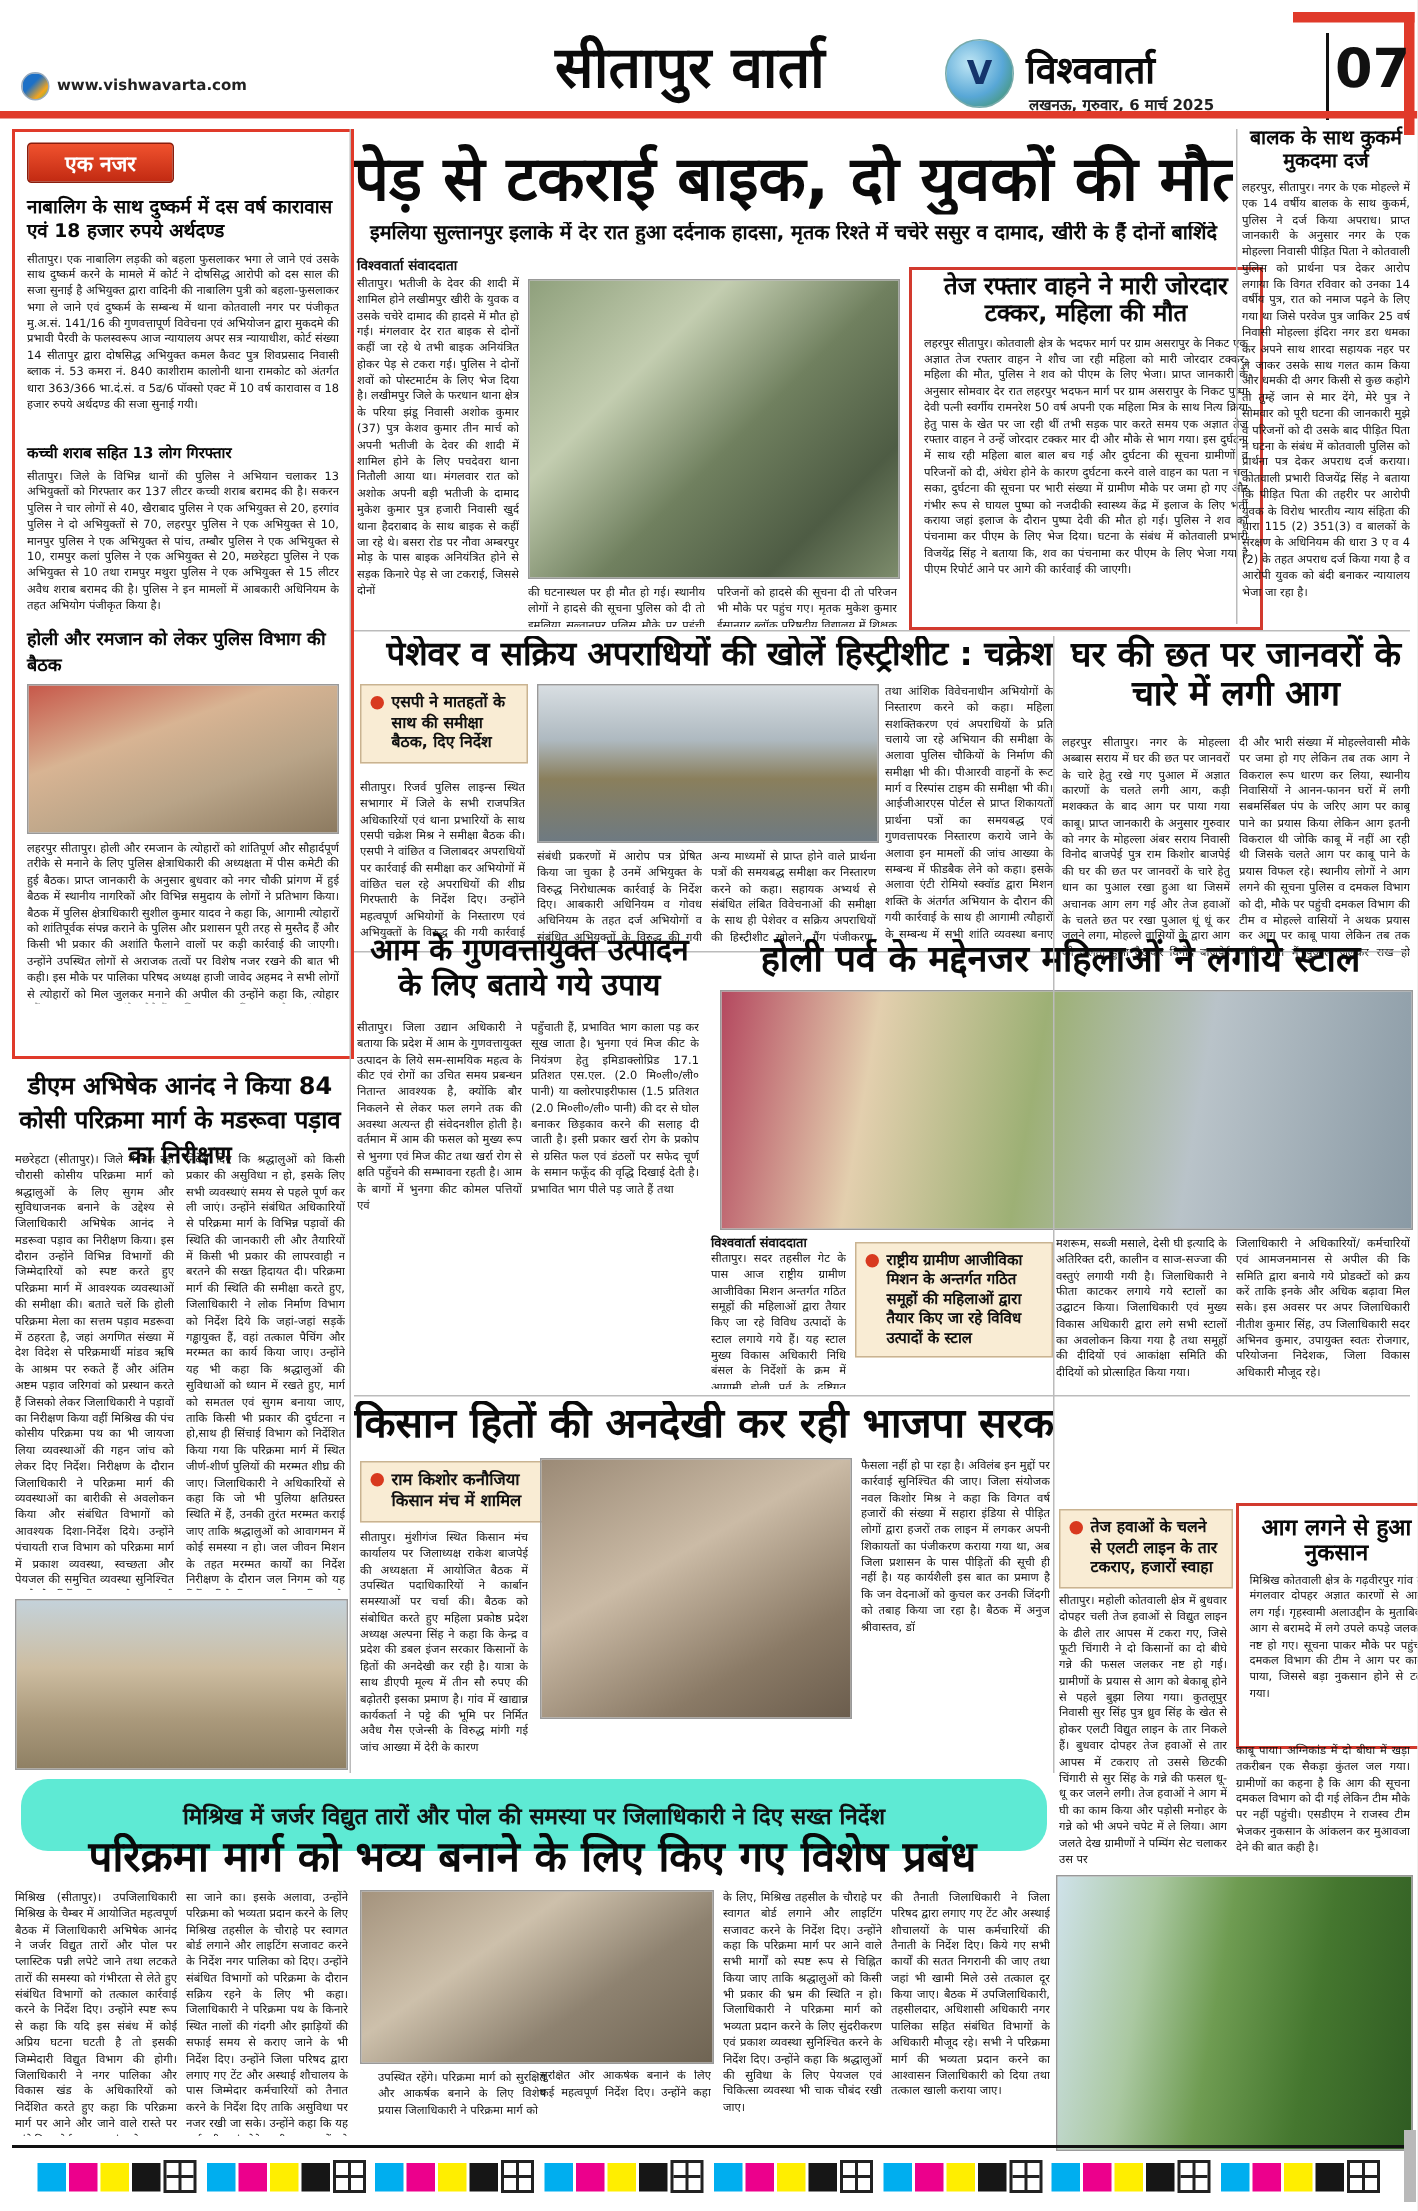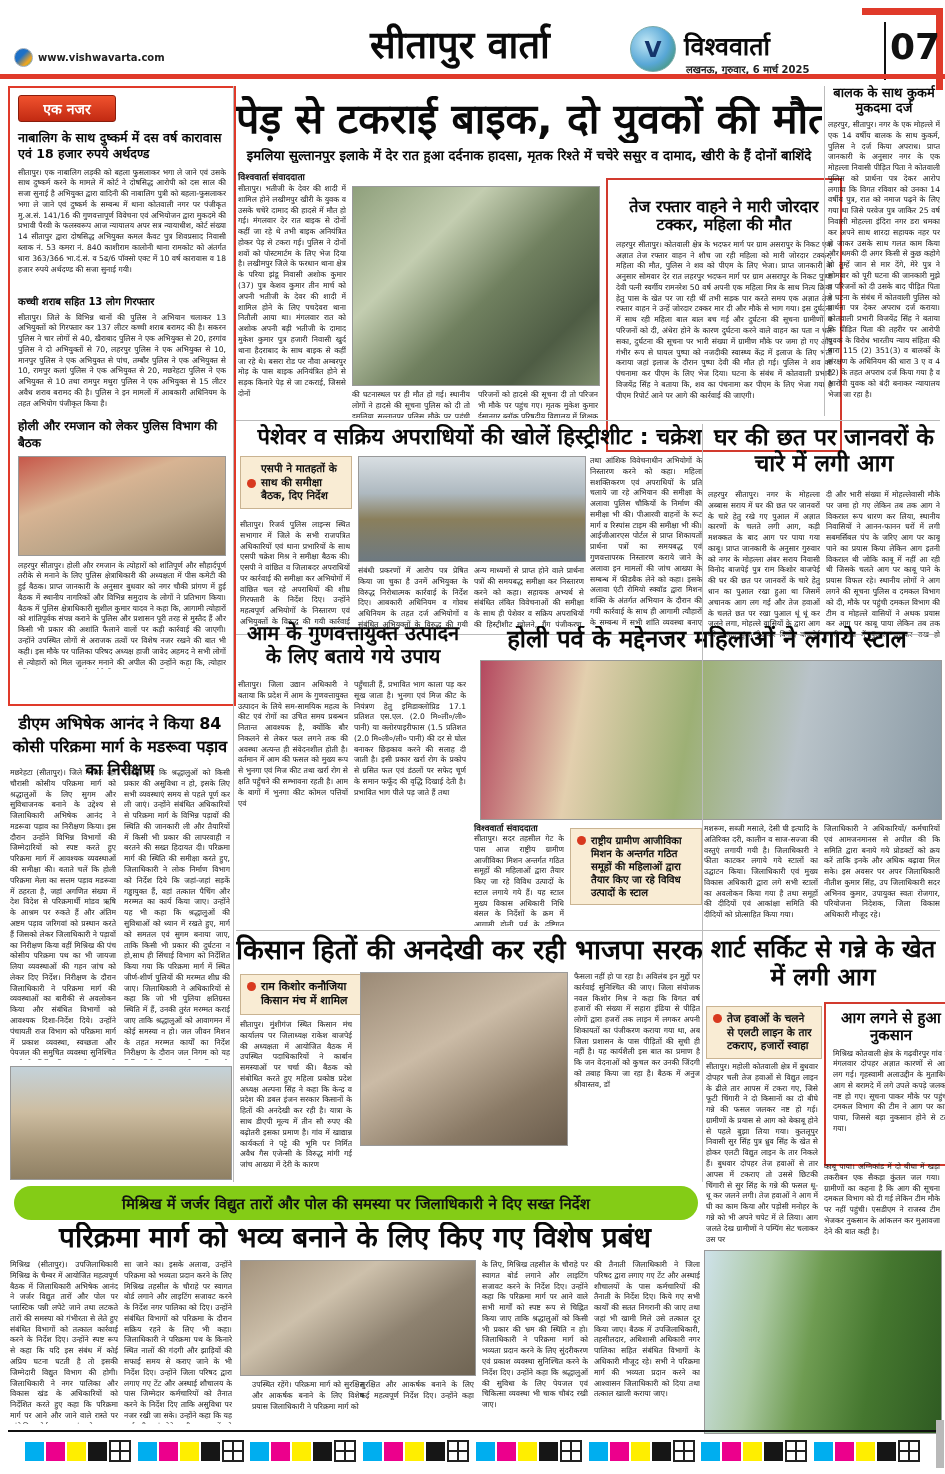--- a/index.html
+++ b/index.html
@@ -74,32 +74,32 @@
 
   <div class="abs headline" style="left:236px;top:96px;width:586px;font-size:41px;white-space:nowrap;overflow:hidden;">पेड़ से टकराई बाइक, दो युवकों की मौत</div>
   <div class="abs headline" style="left:236px;top:148px;width:586px;font-size:13.2px;white-space:nowrap;overflow:hidden;">इमलिया सुल्तानपुर इलाके में देर रात हुआ दर्दनाक हादसा, मृतक रिश्ते में चचेरे ससुर व दामाद, खीरी के हैं दोनों बाशिंदे</div>
   <div class="abs" style="left:238px;top:170px;font-size:9px;font-weight:bold;color:#111;">विश्ववार्ता संवाददाता</div>
 
   <div class="abs body-txt" style="left:238px;top:184px;width:108px;height:232px;">सीतापुर। भतीजी के देवर की शादी में शामिल होने लखीमपुर खीरी के युवक व उसके चचेरे दामाद की हादसे में मौत हो गई। मंगलवार देर रात बाइक से दोनों कहीं जा रहे थे तभी बाइक अनियंत्रित होकर पेड़ से टकरा गई। पुलिस ने दोनों शवों को पोस्टमार्टम के लिए भेज दिया है। लखीमपुर जिले के फरधान थाना क्षेत्र के परिया झंडू निवासी अशोक कुमार (37) पुत्र केशव कुमार तीन मार्च को अपनी भतीजी के देवर की शादी में शामिल होने के लिए पचदेवरा थाना नितौली आया था। मंगलवार रात को अशोक अपनी बड़ी भतीजी के दामाद मुकेश कुमार पुत्र हजारी निवासी खुर्द थाना हैदराबाद के साथ बाइक से कहीं जा रहे थे। बसरा रोड पर नौवा अम्बरपुर मोड़ के पास बाइक अनियंत्रित होने से सड़क किनारे पेड़ से जा टकराई, जिससे दोनों</div>
   <div class="abs photo ph-crowd" style="left:352px;top:186px;width:246px;height:198px;"></div>
   <div class="abs body-txt" style="left:352px;top:390px;width:118px;height:28px;">की घटनास्थल पर ही मौत हो गई। स्थानीय लोगों ने हादसे की सूचना पुलिस को दी तो इमलिया सुल्तानपुर पुलिस मौके पर पहुंची और दोनों शवों को कब्जे में लेकर उन्हें पोस्टमार्टम के लिए भेजा है। पुलिस ने मृतक के</div>
   <div class="abs body-txt" style="left:478px;top:390px;width:120px;height:28px;">परिजनों को हादसे की सूचना दी तो परिजन भी मौके पर पहुंच गए। मृतक मुकेश कुमार ईसानगर ब्लॉक परिषदीय विद्यालय में शिक्षक थे। हादसे के बाद शादी वाले घर में खुशियां मातम में तब्दील हो गई।</div>
 
-  <div class="abs redbox" style="left:606px;top:178px;width:216px;height:238px;padding:16px 8px;">
+  <div class="abs redbox" style="left:606px;top:178px;width:216px;height:238px;padding:0 8px;">
     <div class="headline" style="font-size:16px;margin:2px 0 5px;">तेज रफ्तार वाहने ने मारी जोरदार टक्कर, महिला की मौत</div>
     <div class="body-txt" style="height:182px;">लहरपुर सीतापुर। कोतवाली क्षेत्र के भदफर मार्ग पर ग्राम असरापुर के निकट एक अज्ञात तेज रफ्तार वाहन ने शौच जा रही महिला को मारी जोरदार टक्कर, महिला की मौत, पुलिस ने शव को पीएम के लिए भेजा। प्राप्त जानकारी के अनुसार सोमवार देर रात लहरपुर भदफन मार्ग पर ग्राम असरापुर के निकट पुष्पा देवी पत्नी स्वर्गीय रामनरेश 50 वर्ष अपनी एक महिला मित्र के साथ नित्य क्रिया हेतु पास के खेत पर जा रही थीं तभी सड़क पार करते समय एक अज्ञात तेज रफ्तार वाहन ने उन्हें जोरदार टक्कर मार दी और मौके से भाग गया। इस दुर्घटना में साथ रही महिला बाल बाल बच गई और दुर्घटना की सूचना ग्रामीणों व परिजनों को दी, अंधेरा होने के कारण दुर्घटना करने वाले वाहन का पता न चल सका, दुर्घटना की सूचना पर भारी संख्या में ग्रामीण मौके पर जमा हो गए और गंभीर रूप से घायल पुष्पा को नजदीकी स्वास्थ्य केंद्र में इलाज के लिए भर्ती कराया जहां इलाज के दौरान पुष्पा देवी की मौत हो गई। पुलिस ने शव का पंचनामा कर पीएम के लिए भेज दिया। घटना के संबंध में कोतवाली प्रभारी विजयेंद्र सिंह ने बताया कि, शव का पंचनामा कर पीएम के लिए भेजा गया है पीएम रिपोर्ट आने पर आगे की कार्रवाई की जाएगी।</div>
   </div>
 
   <div class="abs headline" style="left:828px;top:86px;width:112px;font-size:13px;">बालक के साथ कुकर्म मुकदमा दर्ज</div>
   <div class="abs body-txt" style="left:828px;top:120px;width:112px;height:296px;">लहरपुर, सीतापुर। नगर के एक मोहल्ले में एक 14 वर्षीय बालक के साथ कुकर्म, पुलिस ने दर्ज किया अपराध। प्राप्त जानकारी के अनुसार नगर के एक मोहल्ला निवासी पीड़ित पिता ने कोतवाली पुलिस को प्रार्थना पत्र देकर आरोप लगाया कि विगत रविवार को उनका 14 वर्षीय पुत्र, रात को नमाज पढ़ने के लिए गया था जिसे परवेज पुत्र जाकिर 25 वर्ष निवासी मोहल्ला इंदिरा नगर डरा धमका कर अपने साथ शारदा सहायक नहर पर ले जाकर उसके साथ गलत काम किया और धमकी दी अगर किसी से कुछ कहोगे तो तुम्हें जान से मार देंगे, मेरे पुत्र ने सोमवार को पूरी घटना की जानकारी मुझे व परिजनों को दी उसके बाद पीड़ित पिता ने घटना के संबंध में कोतवाली पुलिस को प्रार्थना पत्र देकर अपराध दर्ज कराया। कोतवाली प्रभारी विजयेंद्र सिंह ने बताया कि पीड़ित पिता की तहरीर पर आरोपी युवक के विरोध भारतीय न्याय संहिता की धारा 115 (2) 351(3) व बालकों के संरक्षण के अधिनियम की धारा 3 ए व 4 (2) के तहत अपराध दर्ज किया गया है व आरोपी युवक को बंदी बनाकर न्यायालय भेजा जा रहा है।</div>
 
   <div class="abs hrule" style="left:236px;top:420px;width:704px;"></div>
 
   <div class="abs headline" style="left:236px;top:424px;width:466px;font-size:22px;white-space:nowrap;overflow:hidden;text-align:right;">पेशेवर व सक्रिय अपराधियों की खोलें हिस्ट्रीशीट : चक्रेश</div>
-  <div class="abs bulletbox" style="left:240px;top:456px;width:98px;font-size:10.5px;line-height:1.3;align-items:center;">
+  <div class="abs bulletbox" style="left:240px;top:456px;width:98px;font-size:10.5px;line-height:1.3;">
     <span class="reddot"></span>
     <span>एसपी ने मातहतों के साथ की समीक्षा बैठक, दिए निर्देश</span>
   </div>
   <div class="abs body-txt" style="left:240px;top:520px;width:110px;height:108px;">सीतापुर। रिजर्व पुलिस लाइन्स स्थित सभागार में जिले के सभी राजपत्रित अधिकारियों एवं थाना प्रभारियों के साथ एसपी चक्रेश मिश्र ने समीक्षा बैठक की। एसपी ने वांछित व जिलाबदर अपराधियों पर कार्रवाई की समीक्षा कर अभियोगों में वांछित चल रहे अपराधियों की शीघ्र गिरफ्तारी के निर्देश दिए। उन्होंने महत्वपूर्ण अभियोगों के निस्तारण एवं अभियुक्तों के विरुद्ध की गयी कार्रवाई तथा गुमशुदा की बरामदगी की समीक्षा करते हुए महिला</div>
   <div class="abs photo ph-police" style="left:358px;top:456px;width:226px;height:104px;"></div>
   <div class="abs body-txt" style="left:358px;top:566px;width:110px;height:62px;">संबंधी प्रकरणों में आरोप पत्र प्रेषित किया जा चुका है उनमें अभियुक्त के विरुद्ध निरोधात्मक कार्रवाई के निर्देश दिए। आबकारी अधिनियम व गोवध अधिनियम के तहत दर्ज अभियोगों व संबंधित अभियुक्तों के विरुद्ध की गयी कार्रवाई की समीक्षा की। एसपी ने थानों पर लंबित विवेचना, जांच व</div>
   <div class="abs body-txt" style="left:474px;top:566px;width:110px;height:62px;">अन्य माध्यमों से प्राप्त होने वाले प्रार्थना पत्रों की समयबद्ध समीक्षा कर निस्तारण करने को कहा। सहायक अभ्यर्थ से संबंधित लंबित विवेचनाओं की समीक्षा के साथ ही पेशेवर व सक्रिय अपराधियों की हिस्ट्रीशीट खोलने, गैंग पंजीकरण, गैंगस्टर एक्ट के वांछित एवं पुरस्कार घोषित अपराधियों की गिरफ्तारी</div>
   <div class="abs body-txt" style="left:590px;top:456px;width:112px;height:172px;">तथा आंशिक विवेचनाधीन अभियोगों के निस्तारण करने को कहा। महिला सशक्तिकरण एवं अपराधियों के प्रति चलाये जा रहे अभियान की समीक्षा के अलावा पुलिस चौकियों के निर्माण की समीक्षा भी की। पीआरवी वाहनों के रूट मार्ग व रिस्पांस टाइम की समीक्षा भी की। आईजीआरएस पोर्टल से प्राप्त शिकायतों प्रार्थना पत्रों का समयबद्ध एवं गुणवत्तापरक निस्तारण कराये जाने के अलावा इन मामलों की जांच आख्या के सम्बन्ध में फीडबैक लेने को कहा। इसके अलावा एंटी रोमियो स्क्वॉड द्वारा मिशन शक्ति के अंतर्गत अभियान के दौरान की गयी कार्रवाई के साथ ही आगामी त्यौहारों के सम्बन्ध में सभी शांति व्यवस्था बनाए रखने के निर्देश दिए।</div>
 
   <div class="abs headline" style="left:708px;top:424px;width:232px;font-size:23px;">घर की छत पर जानवरों के चारे में लगी आग</div>
@@ -127,34 +127,33 @@
 
   <div class="abs headline" style="left:236px;top:934px;width:466px;font-size:27px;white-space:nowrap;overflow:hidden;">किसान हितों की अनदेखी कर रही भाजपा सरकार</div>
   <div class="abs bulletbox" style="left:240px;top:974px;width:112px;font-size:11px;line-height:1.3;">
     <span class="reddot"></span>
     <span>राम किशोर कनौजिया किसान मंच में शामिल</span>
   </div>
   <div class="abs body-txt" style="left:240px;top:1020px;width:112px;height:162px;">सीतापुर। मुंशीगंज स्थित किसान मंच कार्यालय पर जिलाध्यक्ष राकेश बाजपेई की अध्यक्षता में आयोजित बैठक में उपस्थित पदाधिकारियों ने कार्बान समस्याओं पर चर्चा की। बैठक को संबोधित करते हुए महिला प्रकोष्ठ प्रदेश अध्यक्ष अल्पना सिंह ने कहा कि केन्द्र व प्रदेश की डबल इंजन सरकार किसानों के हितों की अनदेखी कर रही है। यात्रा के साथ डीएपी मूल्य में तीन सौ रुपए की बढ़ोतरी इसका प्रमाण है। गांव में खाद्यान्न कार्यकर्ता ने पट्टे की भूमि पर निर्मित अवैध गैस एजेन्सी के विरुद्ध मांगी गई जांच आख्या में देरी के कारण</div>
   <div class="abs photo ph-kisan" style="left:360px;top:972px;width:206px;height:172px;"></div>
   <div class="abs body-txt" style="left:574px;top:972px;width:126px;height:210px;">फैसला नहीं हो पा रहा है। अविलंब इन मुद्दों पर कार्रवाई सुनिश्चित की जाए। जिला संयोजक नवल किशोर मिश्र ने कहा कि विगत वर्ष हजारों की संख्या में सहारा इंडिया से पीड़ित लोगों द्वारा हजरों तक लाइन में लगकर अपनी शिकायतों का पंजीकरण कराया गया था, अब जिला प्रशासन के पास पीड़ितों की सूची ही नहीं है। यह कार्यशैली इस बात का प्रमाण है कि जन वेदनाओं को कुचल कर उनकी जिंदगी को तबाह किया जा रहा है। बैठक में अनुज श्रीवास्तव, डॉ</div>
 
-  <div class="abs headline" style="left:704px;top:936px;width:238px;font-size:24px;">शार्ट सर्किट से गन्ने के खेत में लगी आग</div>
   <div class="abs bulletbox" style="left:706px;top:1006px;width:102px;font-size:10.5px;line-height:1.3;">
     <span class="reddot"></span>
     <span>तेज हवाओं के चलने से एलटी लाइन के तार टकराए, हजारों स्वाहा</span>
   </div>
   <div class="abs redbox" style="left:824px;top:1002px;width:116px;height:152px;padding:4px 7px;">
     <div class="headline" style="font-size:15px;margin:2px 0 4px;">आग लगने से हुआ नुकसान</div>
     <div class="body-txt" style="height:108px;">मिश्रिख कोतवाली क्षेत्र के गढ़वीरपुर गांव में मंगलवार दोपहर अज्ञात कारणों से आग लग गई। गृहस्वामी अलाउद्दीन के मुताबिक आग से बरामदे में लगे उपले कपड़े जलकर नष्ट हो गए। सूचना पाकर मौके पर पहुंची दमकल विभाग की टीम ने आग पर काबू पाया, जिससे बड़ा नुकसान होने से टल गया।</div>
   </div>
   <div class="abs body-txt" style="left:706px;top:1062px;width:112px;height:182px;">सीतापुर। महोली कोतवाली क्षेत्र में बुधवार दोपहर चली तेज हवाओं से विद्युत लाइन के ढीले तार आपस में टकरा गए, जिसे फूटी चिंगारी ने दो किसानों का दो बीघे गन्ने की फसल जलकर नष्ट हो गई। ग्रामीणों के प्रयास से आग को बेकाबू होने से पहले बुझा लिया गया। कुतलूपुर निवासी सुर सिंह पुत्र ध्रुव सिंह के खेत से होकर एलटी विद्युत लाइन के तार निकले हैं। बुधवार दोपहर तेज हवाओं से तार आपस में टकराए तो उससे छिटकी चिंगारी से सुर सिंह के गन्ने की फसल धू-धू कर जलने लगी। तेज हवाओं ने आग में घी का काम किया और पड़ोसी मनोहर के गन्ने को भी अपने चपेट में ले लिया। आग जलते देख ग्रामीणों ने पम्पिंग सेट चलाकर उस पर</div>
   <div class="abs body-txt" style="left:824px;top:1162px;width:116px;height:82px;">काबू पाया। अग्निकांड में दो बीघा में खड़ा तकरीबन एक सैकड़ा कुंतल जल गया। ग्रामीणों का कहना है कि आग की सूचना दमकल विभाग को दी गई लेकिन टीम मौके पर नहीं पहुंची। एसडीएम ने राजस्व टीम भेजकर नुकसान के आंकलन कर मुआवजा देने की बात कही है।</div>
   <div class="abs photo ph-cane" style="left:704px;top:1250px;width:236px;height:182px;"></div>
 
-  <div class="abs" style="left:14px;top:1186px;width:684px;height:34px;background:#84cc16;border-radius:18px;display:flex;align-items:center;justify-content:center;font-size:15px;font-weight:bold;color:#111;">मिश्रिख में जर्जर विद्युत तारों और पोल की समस्या पर जिलाधिकारी ने दिए सख्त निर्देश</div>
+  <div class="abs" style="left:14px;top:1186px;width:684px;height:48px;background:#5eead4;border-radius:18px;display:flex;align-items:center;justify-content:center;font-size:15px;font-weight:bold;color:#111;">मिश्रिख में जर्जर विद्युत तारों और पोल की समस्या पर जिलाधिकारी ने दिए सख्त निर्देश</div>
   <div class="abs headline" style="left:40px;top:1222px;width:630px;font-size:28px;white-space:nowrap;overflow:hidden;">परिक्रमा मार्ग को भव्य बनाने के लिए किए गए विशेष प्रबंध</div>
 
   <div class="abs body-txt" style="left:10px;top:1260px;width:108px;height:164px;">मिश्रिख (सीतापुर)। उपजिलाधिकारी मिश्रिख के चैम्बर में आयोजित महत्वपूर्ण बैठक में जिलाधिकारी अभिषेक आनंद ने जर्जर विद्युत तारों और पोल पर प्लास्टिक पन्नी लपेटे जाने तथा लटकते तारों की समस्या को गंभीरता से लेते हुए संबंधित विभागों को तत्काल कार्रवाई करने के निर्देश दिए। उन्होंने स्पष्ट रूप से कहा कि यदि इस संबंध में कोई अप्रिय घटना घटती है तो इसकी जिम्मेदारी विद्युत विभाग की होगी। जिलाधिकारी ने नगर पालिका और विकास खंड के अधिकारियों को निर्देशित करते हुए कहा कि परिक्रमा मार्ग पर आने और जाने वाले रास्ते पर सांकेतिक बोर्ड लगाए जाएं, जो यह स्पष्ट करें कि कौन सा मार्ग परिक्रमा के लिए आने का है और कौन</div>
   <div class="abs body-txt" style="left:124px;top:1260px;width:108px;height:164px;">सा जाने का। इसके अलावा, उन्होंने परिक्रमा को भव्यता प्रदान करने के लिए मिश्रिख तहसील के चौराहे पर स्वागत बोर्ड लगाने और लाइटिंग सजावट करने के निर्देश नगर पालिका को दिए। उन्होंने संबंधित विभागों को परिक्रमा के दौरान सक्रिय रहने के लिए भी कहा। जिलाधिकारी ने परिक्रमा पथ के किनारे स्थित नालों की गंदगी और झाड़ियों की सफाई समय से कराए जाने के भी निर्देश दिए। उन्होंने जिला परिषद द्वारा लगाए गए टेंट और अस्थाई शौचालय के पास जिम्मेदार कर्मचारियों को तैनात करने के निर्देश दिए ताकि असुविधा पर नजर रखी जा सके। उन्होंने कहा कि यह कर्मचारी वहां होने वाली समस्याओं को तुरंत दूर करने के लिए</div>
   <div class="abs photo ph-office" style="left:240px;top:1260px;width:234px;height:114px;"></div>
   <div class="abs body-txt" style="left:252px;top:1380px;width:112px;height:44px;">उपस्थित रहेंगे। परिक्रमा मार्ग को सुरक्षित और आकर्षक बनाने के लिए विशेष प्रयास जिलाधिकारी ने परिक्रमा मार्ग को</div>
   <div class="abs body-txt" style="left:360px;top:1380px;width:114px;height:44px;font-family:Liberation Mono, monospace;">सुरक्षित और आकर्षक बनाने के लिए कई महत्वपूर्ण निर्देश दिए। उन्होंने कहा</div>
   <div class="abs body-txt" style="left:482px;top:1260px;width:106px;height:164px;">के लिए, मिश्रिख तहसील के चौराहे पर स्वागत बोर्ड लगाने और लाइटिंग सजावट करने के निर्देश दिए। उन्होंने कहा कि परिक्रमा मार्ग पर आने वाले सभी मार्गों को स्पष्ट रूप से चिह्नित किया जाए ताकि श्रद्धालुओं को किसी भी प्रकार की भ्रम की स्थिति न हो। जिलाधिकारी ने परिक्रमा मार्ग को भव्यता प्रदान करने के लिए सुंदरीकरण एवं प्रकाश व्यवस्था सुनिश्चित करने के निर्देश दिए। उन्होंने कहा कि श्रद्धालुओं की सुविधा के लिए पेयजल एवं चिकित्सा व्यवस्था भी चाक चौबंद रखी जाए।</div>
   <div class="abs body-txt" style="left:594px;top:1260px;width:106px;height:164px;">की तैनाती जिलाधिकारी ने जिला परिषद द्वारा लगाए गए टेंट और अस्थाई शौचालयों के पास कर्मचारियों की तैनाती के निर्देश दिए। किये गए सभी कार्यों की सतत निगरानी की जाए तथा जहां भी खामी मिले उसे तत्काल दूर किया जाए। बैठक में उपजिलाधिकारी, तहसीलदार, अधिशासी अधिकारी नगर पालिका सहित संबंधित विभागों के अधिकारी मौजूद रहे। सभी ने परिक्रमा मार्ग की भव्यता प्रदान करने का आश्वासन जिलाधिकारी को दिया तथा तत्काल खाली कराया जाए।</div>
 

